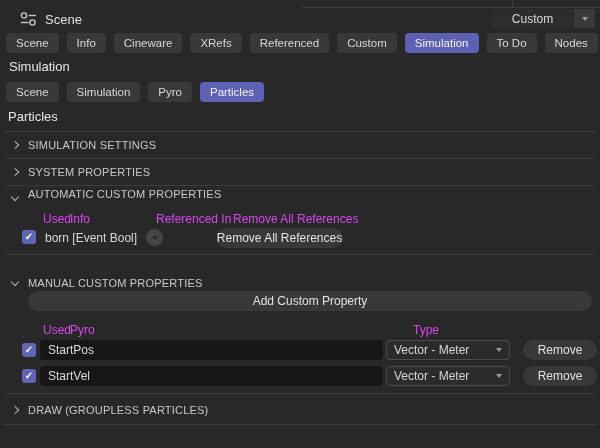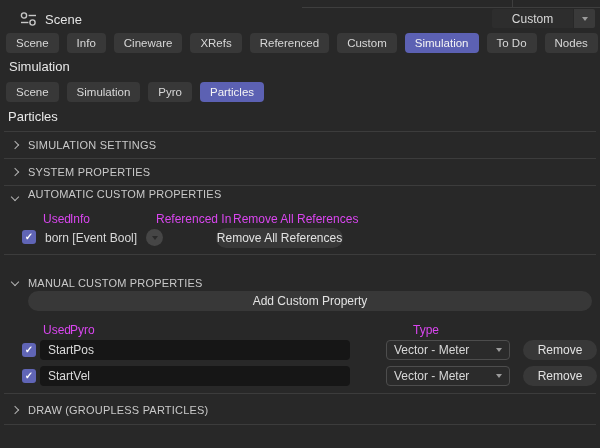--- a/index.html
+++ b/index.html
@@ -40,21 +40,21 @@
   .cb{position:absolute;width:14px;height:14px;border-radius:3px;background:#6065b6;
     display:flex;align-items:center;justify-content:center;cursor:pointer;}
   .cb::after{content:"\2713";color:#fff;font-size:10px;font-weight:bold;line-height:1;}
   .rowtext{position:absolute;font-size:12px;color:#d9d9d9;white-space:nowrap;}
   .circle-btn{position:absolute;width:17px;height:17px;border-radius:50%;background:#464646;
     display:flex;align-items:center;justify-content:center;cursor:pointer;}
   .tri{width:0;height:0;border-left:3.5px solid transparent;border-right:3.5px solid transparent;border-top:4px solid #9b9b9b;}
   .tri.dark{border-top-color:#2a2a2a;}
   .pill{position:absolute;background:#383838;border-radius:10px;display:flex;align-items:center;
     justify-content:center;font-size:12px;color:#e2e2e2;height:20px;cursor:pointer;white-space:nowrap;}
-  .name-input{position:absolute;width:310px;height:20px;background:#161616;border:none;border-radius:4px;
+  .name-input{position:absolute;width:343px;height:20px;background:#161616;border:none;border-radius:4px;
     color:#dcdcdc;font-size:12px;padding:0 8px;box-sizing:border-box;font-family:"Liberation Sans",sans-serif;}
   .dropdown{position:absolute;width:124px;height:20px;background:#2b2b2b;border:1px solid #4d4d4d;
     border-radius:4px;display:flex;align-items:center;justify-content:space-between;box-sizing:border-box;
     padding:0 7px;font-size:12px;color:#d8d8d8;cursor:pointer;}
 </style>
 </head>
 <body>
 
 <div class="edge-h" style="left:302px;top:7px;width:298px;"></div>
 <div class="edge-v" style="left:512px;top:0;height:7px;"></div>

